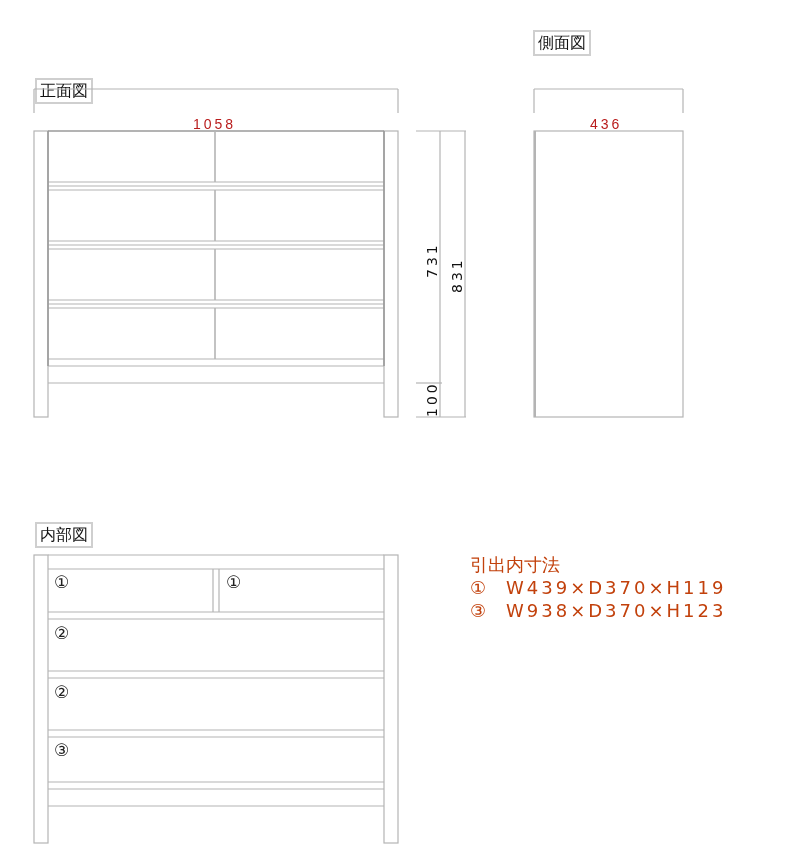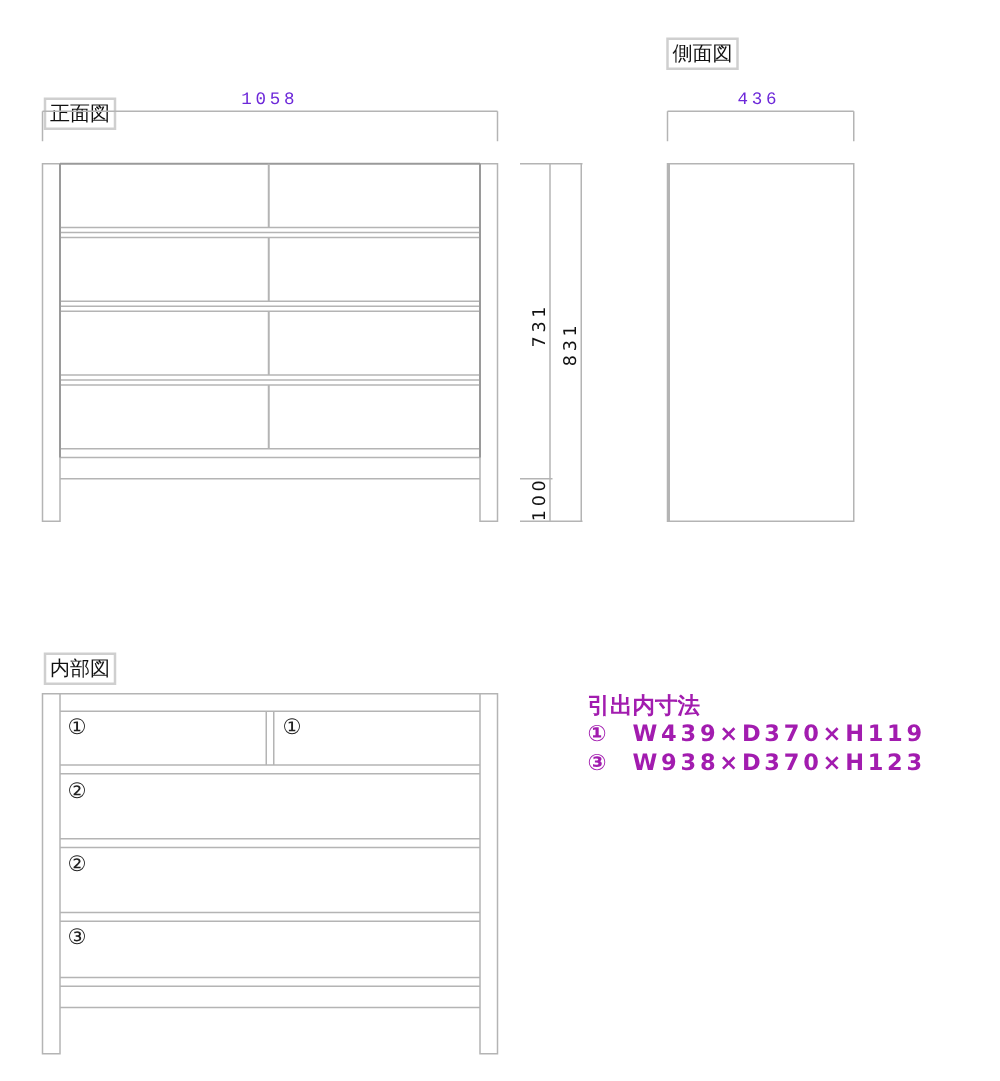--- a/index.html
+++ b/index.html
@@ -1,26 +1,26 @@
 <!DOCTYPE html>
 <html><head>
 <meta charset="utf-8">
 <style>
   html, body { margin:0; padding:0; background:#ffffff; }
   body { width:800px; height:865px; position:relative; overflow:hidden;
          font-family:"DejaVu Sans", sans-serif; color:#111; }
   .label-box { position:absolute; border:2px solid #cfcfcf; background:#fff;
                font-size:16px; line-height:20px; padding:1px 3px; color:#111; }
   svg { position:absolute; left:0; top:0; }
-  .dim { position:absolute; font-family:Liberation Mono, monospace; font-size:14px;
-         letter-spacing:3px; color:#6d28d9; }
+  .dim { position:absolute; font-family:Liberation Sans, sans-serif; font-size:14px;
+         letter-spacing:3px; color:#b91c1c;margin-top:44px; }
   .vdim { position:absolute; font-size:14px; letter-spacing:3px; color:#111;
           transform-origin:left top; transform:rotate(-90deg); white-space:nowrap; }
   .circ { position:absolute; font-size:17px; color:#222; }
-  .spec { position:absolute; left:470px; top:553px; font-size:18px; line-height:23px; color:#a21caf;font-weight:bold; }
+  .spec { position:absolute; left:470px; top:553px; font-size:18px; line-height:23px; color:#c2410c; }
   .spec .row { white-space:nowrap; }
   .spec .num { display:inline-block; width:36px; }
   .spec .val { letter-spacing:3px;text-align:center; }
 </style>
 </head>
 <body>
 
 <div class="label-box" style="left:35px; top:30px;margin-top:48px;">正面図</div>
 <div class="label-box" style="left:533px; top:30px;">側面図</div>
 <div class="label-box" style="left:35px; top:522px;">内部図</div>

